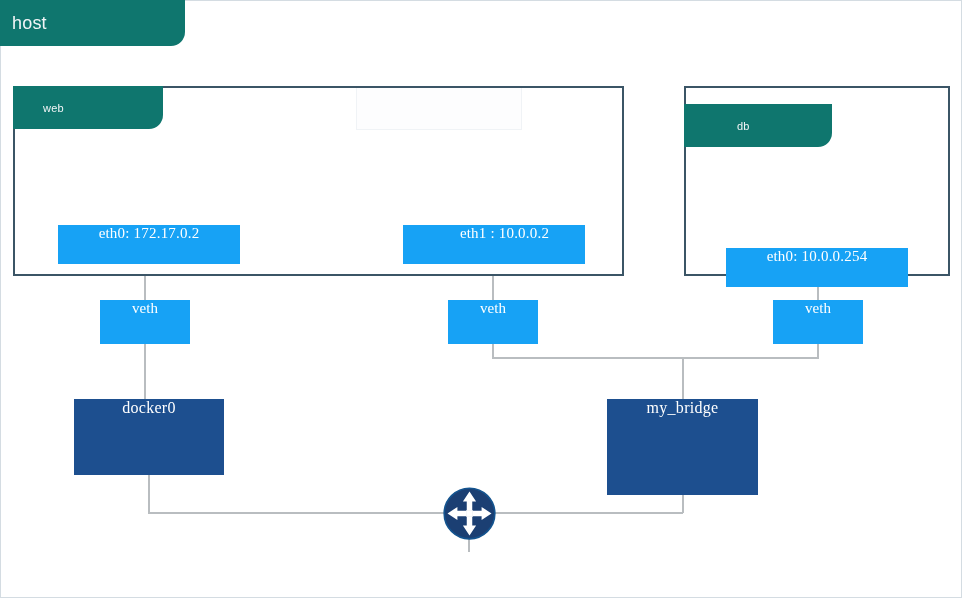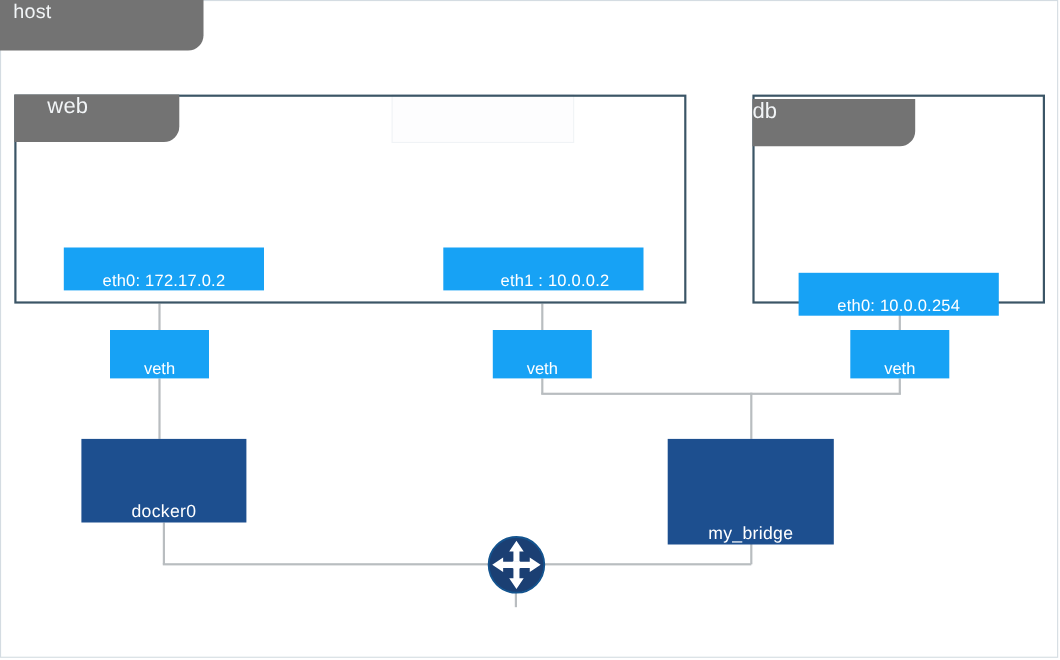--- a/index.html
+++ b/index.html
@@ -24,29 +24,29 @@
     width: 962px;
     height: 598px;
     border: 1px solid #d4dce2;
     box-sizing: border-box;
     background: #ffffff;
   }
 
   
   .tab {
     position: absolute;
-    background: #737373;
+    background: #0f766e;
     color: #ffffff;
     box-sizing: border-box;
     border-bottom-right-radius: 14px;
     display: flex;
-    align-items: flex-start;
+    align-items: center;
   }
   .tab-label {
-    font-size: 20px;
+    font-size: 11px;
     letter-spacing: 0.2px;
     color: #f2f5f7;
     white-space: nowrap;
   }
 
   .tab-host {
     left: 0px;
     top: 0px;
     width: 185px;
     height: 46px;
@@ -57,23 +57,24 @@
   .tab-web {
     left: 13px;
     top: 86px;
     width: 150px;
     height: 43px;
     padding-left: 30px;
   }
 
   .tab-db {
     left: 684px;
-    top: 90px;
+    top: 104px;
     width: 148px;
     height: 43px;
+    padding-left: 53px;
   }
 
   
   .container-box {
     position: absolute;
     border: 2px solid #3b5566;
     background: transparent;
     box-sizing: border-box;
   }
   .box-web { left: 13px; top: 86px; width: 611px; height: 190px; }
@@ -97,24 +98,25 @@
     background: #b9bdc0;
   }
   .vline { width: 2px; }
   .hline { height: 2px; }
 
   
   .node {
     position: absolute;
     box-sizing: border-box;
     display: flex;
-    align-items: flex-end;
+    align-items: flex-start;
     justify-content: center;
     color: #ffffff;
     white-space: nowrap;
+    font-family: Liberation Serif, serif;
   }
   .node-iface {
     background: #17a2f5;
     font-size: 15px;
     letter-spacing: 0.2px;
   }
   .node-veth {
     background: #17a2f5;
     font-size: 15px;
   }

